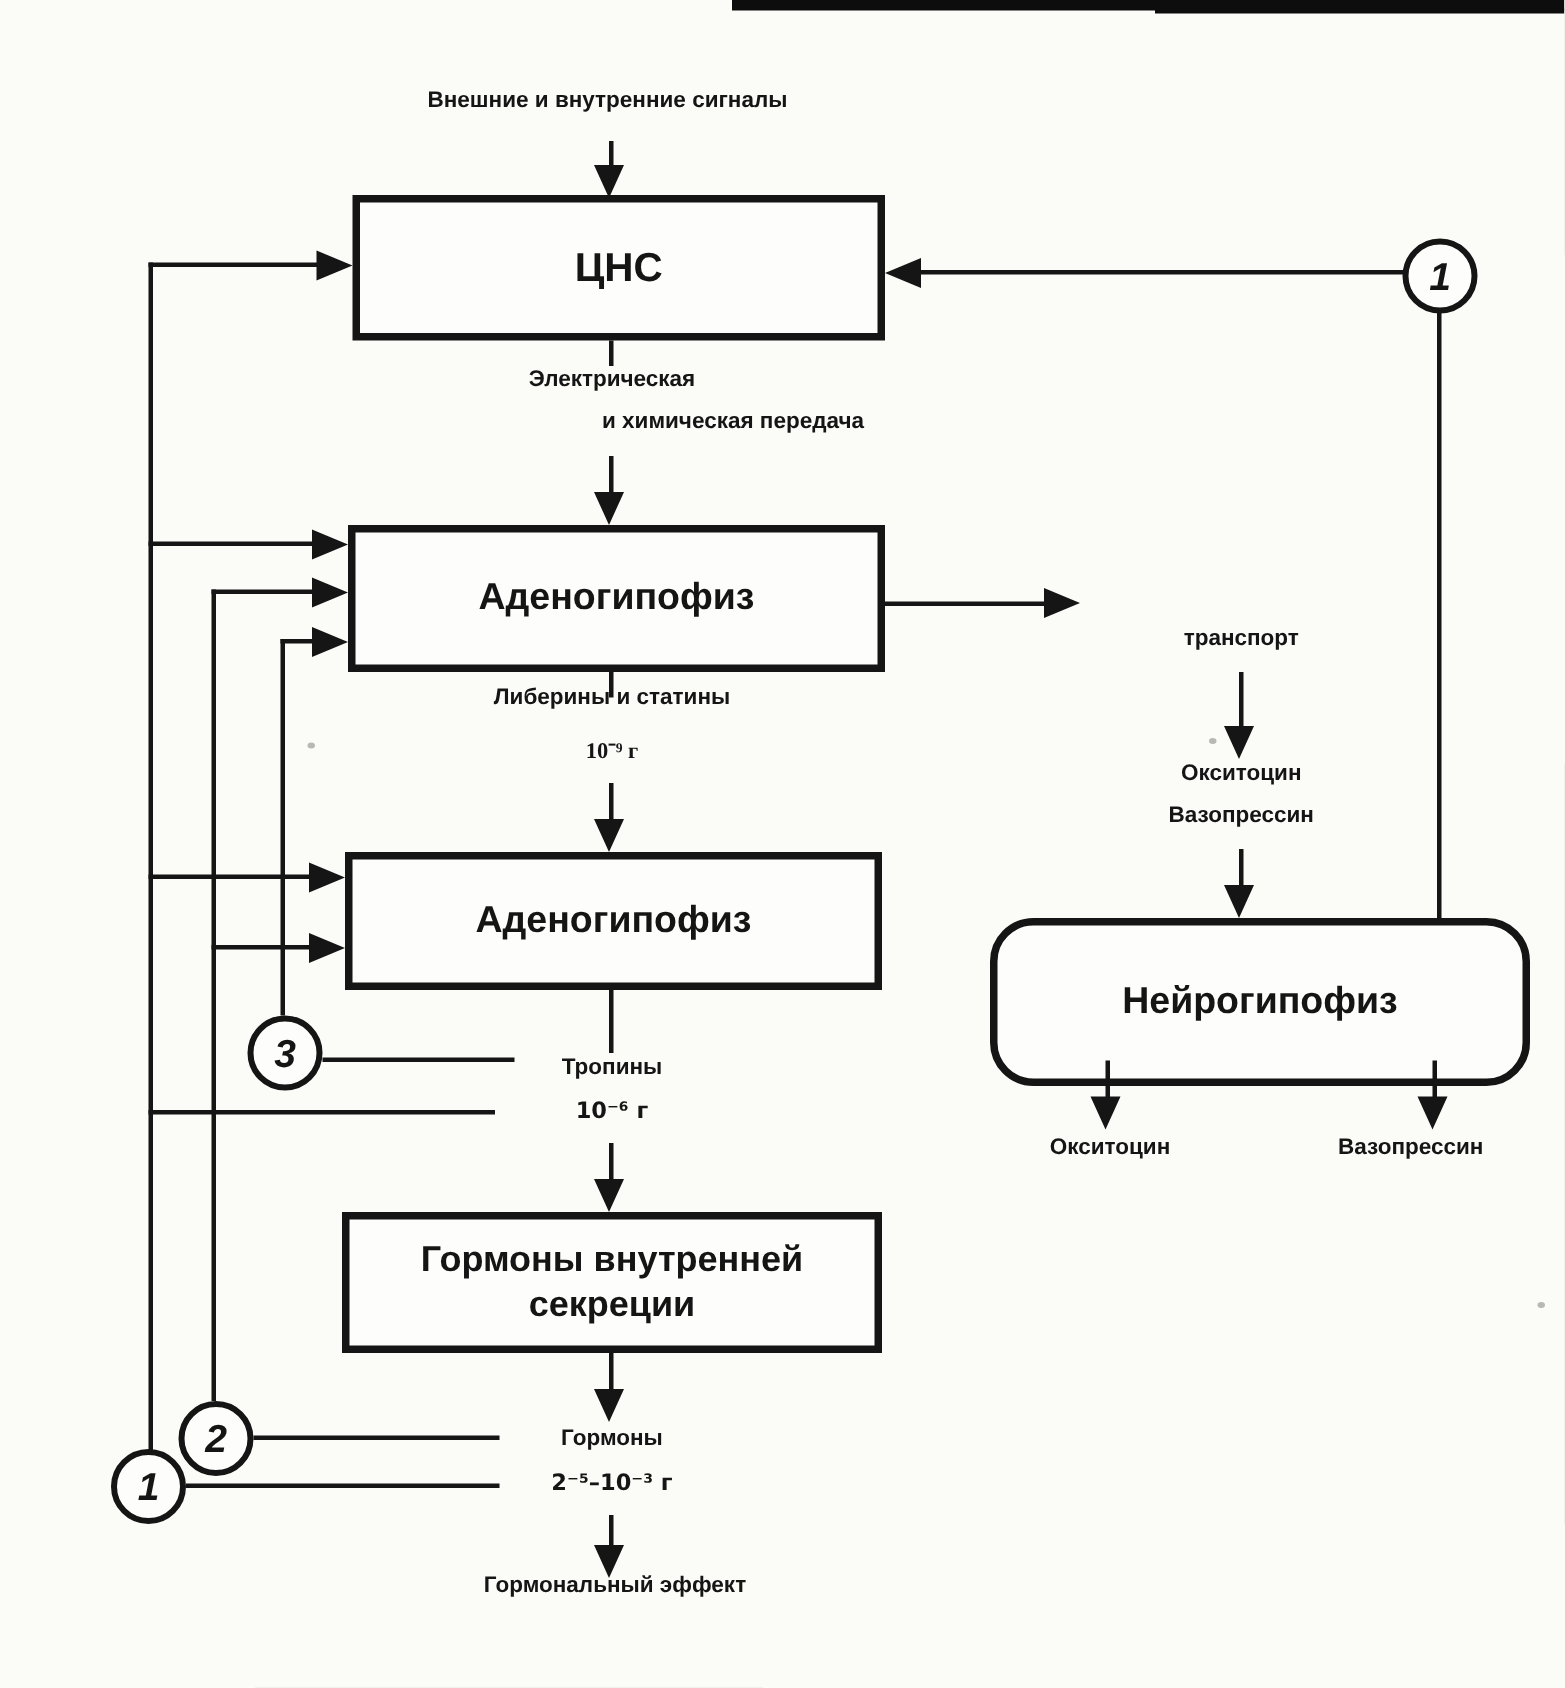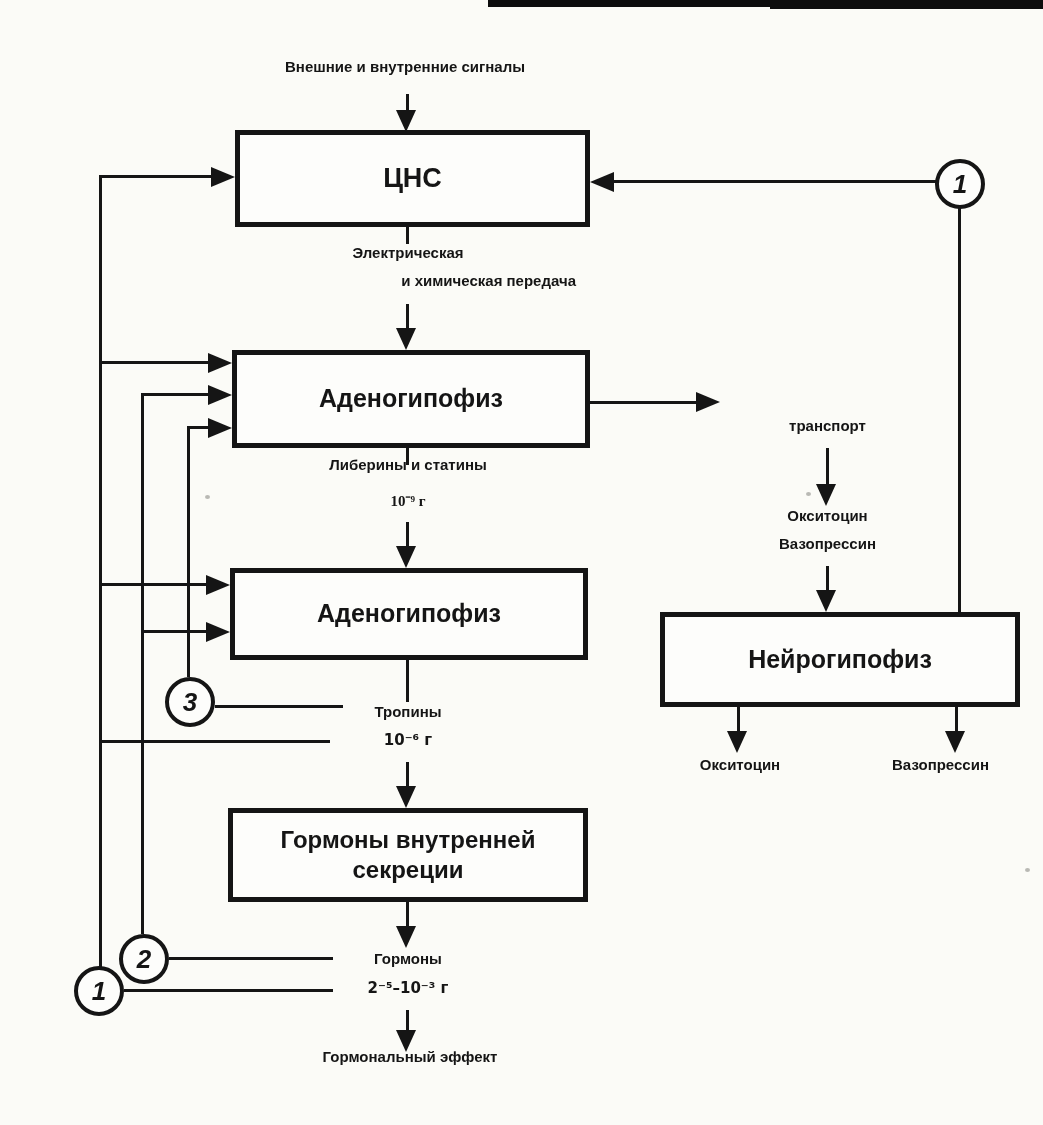--- a/index.html
+++ b/index.html
@@ -98,21 +98,21 @@
   <div class="lbl" style="left:715px;top:417px;width:225px;">транспорт</div>
 
   <div class="line" style="left:826px;top:448px;width:3px;height:38px;"></div>
   <div class="hd down" style="left:816px;top:484px;"></div>
   <div class="lbl" style="left:725px;top:507px;width:205px;">Окситоцин</div>
   <div class="lbl" style="left:725px;top:535px;width:205px;">Вазопрессин</div>
 
   <div class="line" style="left:826px;top:566px;width:3px;height:26px;"></div>
   <div class="hd down" style="left:816px;top:590px;"></div>
 
-  <div class="box" style="left:660px;top:612px;width:360px;height:95px;font-size:25px;">
+  <div class="box" style="left:660px;top:612px;width:360px;height:112px;font-size:25px;border-radius:29px;">
     <span>Нейрогипофиз</span>
   </div>
 
   <div class="line" style="left:737px;top:707px;width:3px;height:26px;"></div>
   <div class="hd down" style="left:727px;top:731px;"></div>
   <div class="line" style="left:955px;top:707px;width:3px;height:26px;"></div>
   <div class="hd down" style="left:945px;top:731px;"></div>
   <div class="lbl" style="left:650px;top:756px;width:180px;">Окситоцин</div>
   <div class="lbl" style="left:838px;top:756px;width:205px;">Вазопрессин</div>
 

